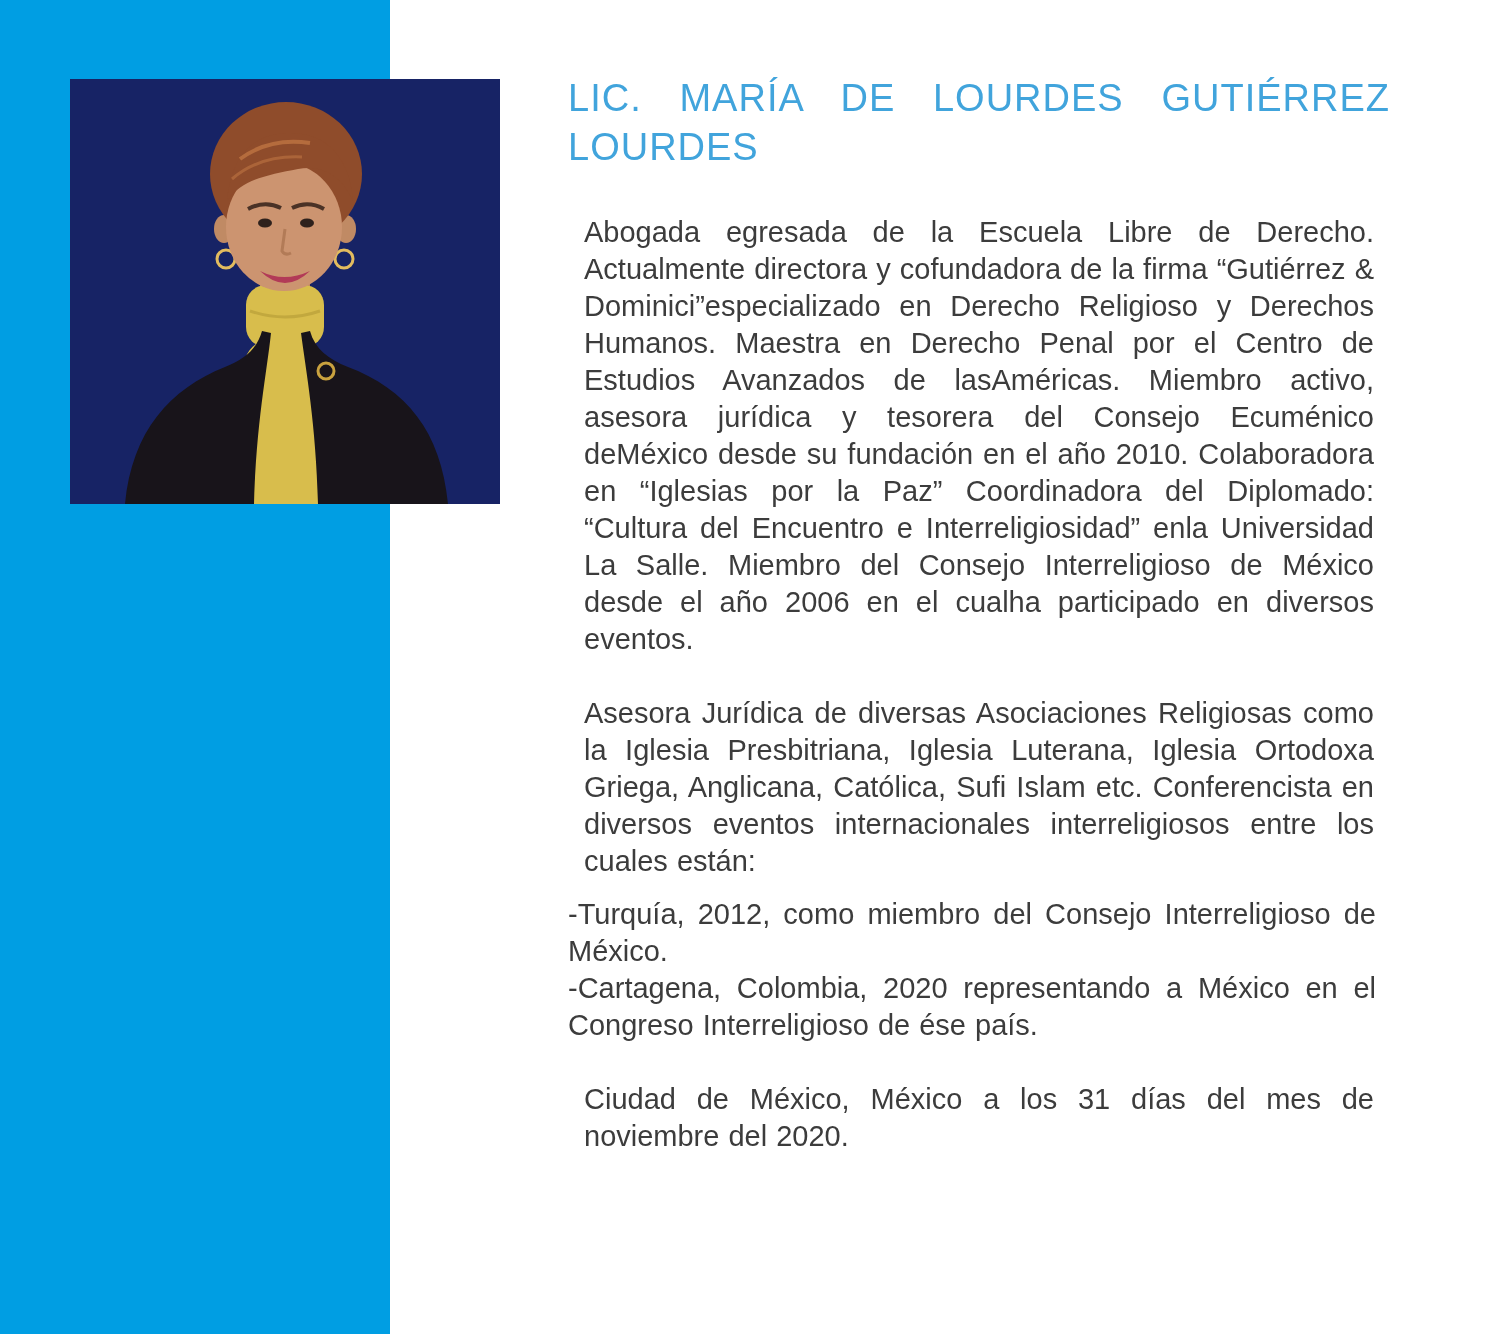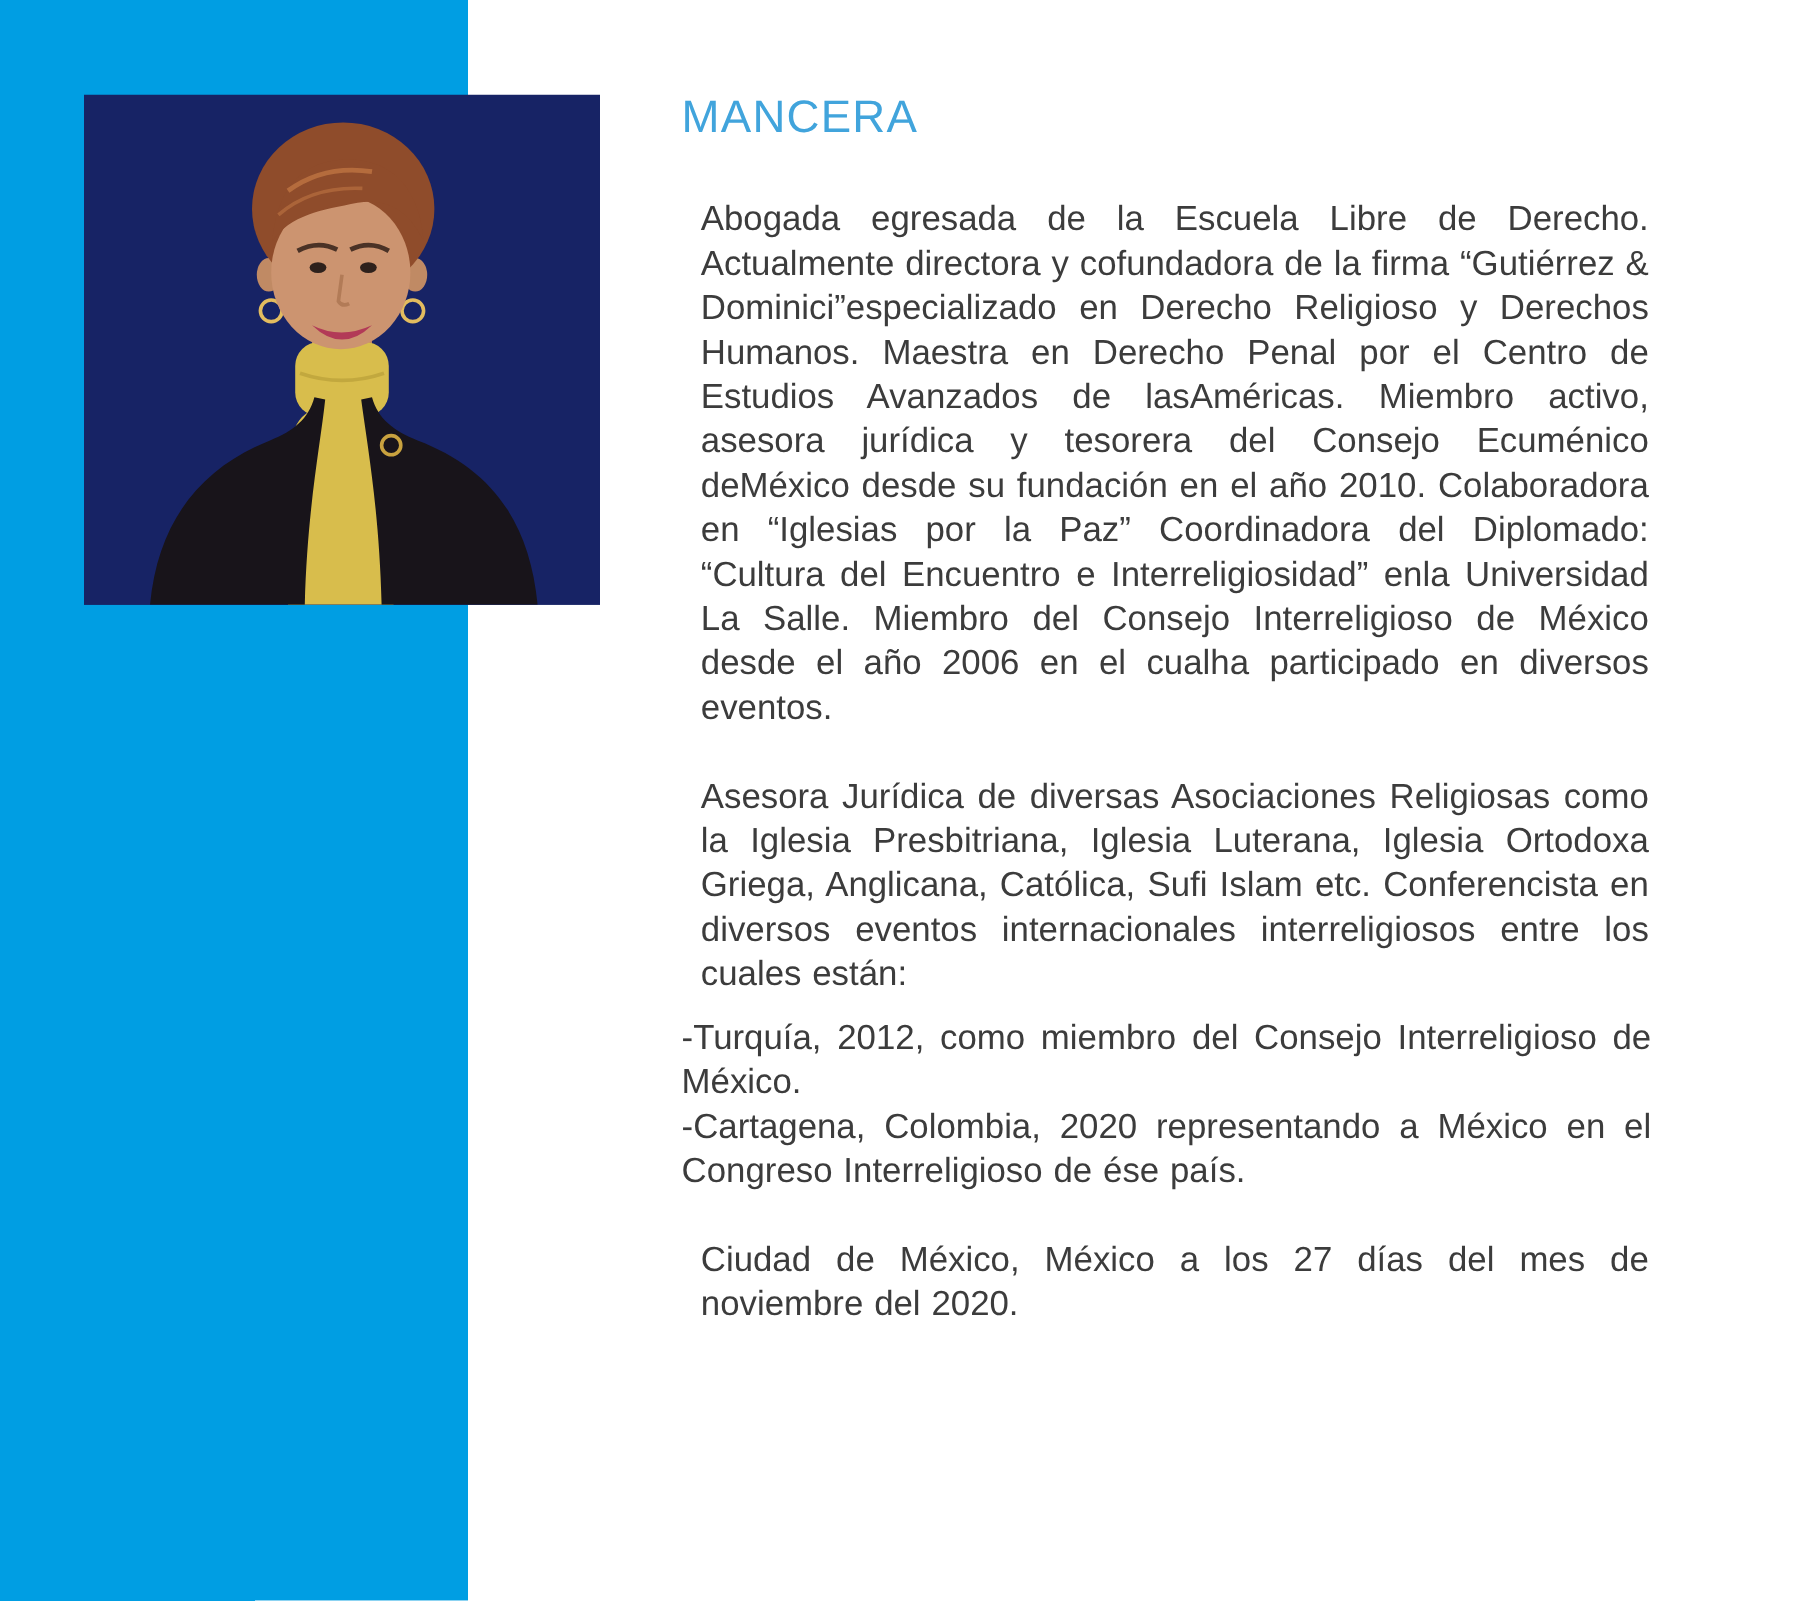--- a/index.html
+++ b/index.html
@@ -101,28 +101,29 @@
       <ellipse cx="237" cy="144" rx="7" ry="4.5" fill="#2E211C"></ellipse>
 
       <path d="M 215 150 L 212 172 Q 215 177 221 174" stroke="#B27B57" stroke-width="3" fill="none"></path>
 
       <path d="M 190 192 Q 214 204 240 192 Q 215 216 190 192 Z" fill="#B23A57"></path>
     </svg>
   </div>
 
   <div class="content">
     <h1 class="title">
-      <span class="line2">MANCERA</span>
+      <span class="line1">LIC. MARÍA DE LOURDES GUTIÉRREZ</span>
+      <span class="line2">LOURDES</span>
     </h1>
 
     <p class="para gap-below">Abogada egresada de la Escuela Libre de Derecho. Actualmente directora y cofundadora de la firma “Gutiérrez &amp; Dominici”especializado en Derecho Religioso y Derechos Humanos. Maestra en Derecho Penal por el Centro de Estudios Avanzados de lasAméricas. Miembro activo, asesora jurídica y tesorera del Consejo Ecuménico deMéxico desde su fundación en el año 2010. Colaboradora en “Iglesias por la Paz” Coordinadora del Diplomado: “Cultura del Encuentro e Interreligiosidad” enla Universidad La Salle. Miembro del Consejo Interreligioso de México desde el año 2006 en el cualha participado en diversos eventos.</p>
 
     <p class="para">Asesora Jurídica de diversas Asociaciones Religiosas como la Iglesia Presbitriana, Iglesia Luterana, Iglesia Ortodoxa Griega, Anglicana, Católica, Sufi Islam etc. Conferencista en diversos eventos internacionales interreligiosos entre los cuales están:</p>
 
     <div class="events">
       <div class="event">-Turquía, 2012, como miembro del Consejo Interreligioso de México.</div>
       <div class="event">-Cartagena, Colombia, 2020 representando a México en el Congreso Interreligioso de ése país.</div>
     </div>
 
-    <p class="para">Ciudad de México, México a los 27 días del mes de noviembre del 2020.</p>
+    <p class="para">Ciudad de México, México a los 31 días del mes de noviembre del 2020.</p>
   </div>
 
 </div>
 
 </body></html>

